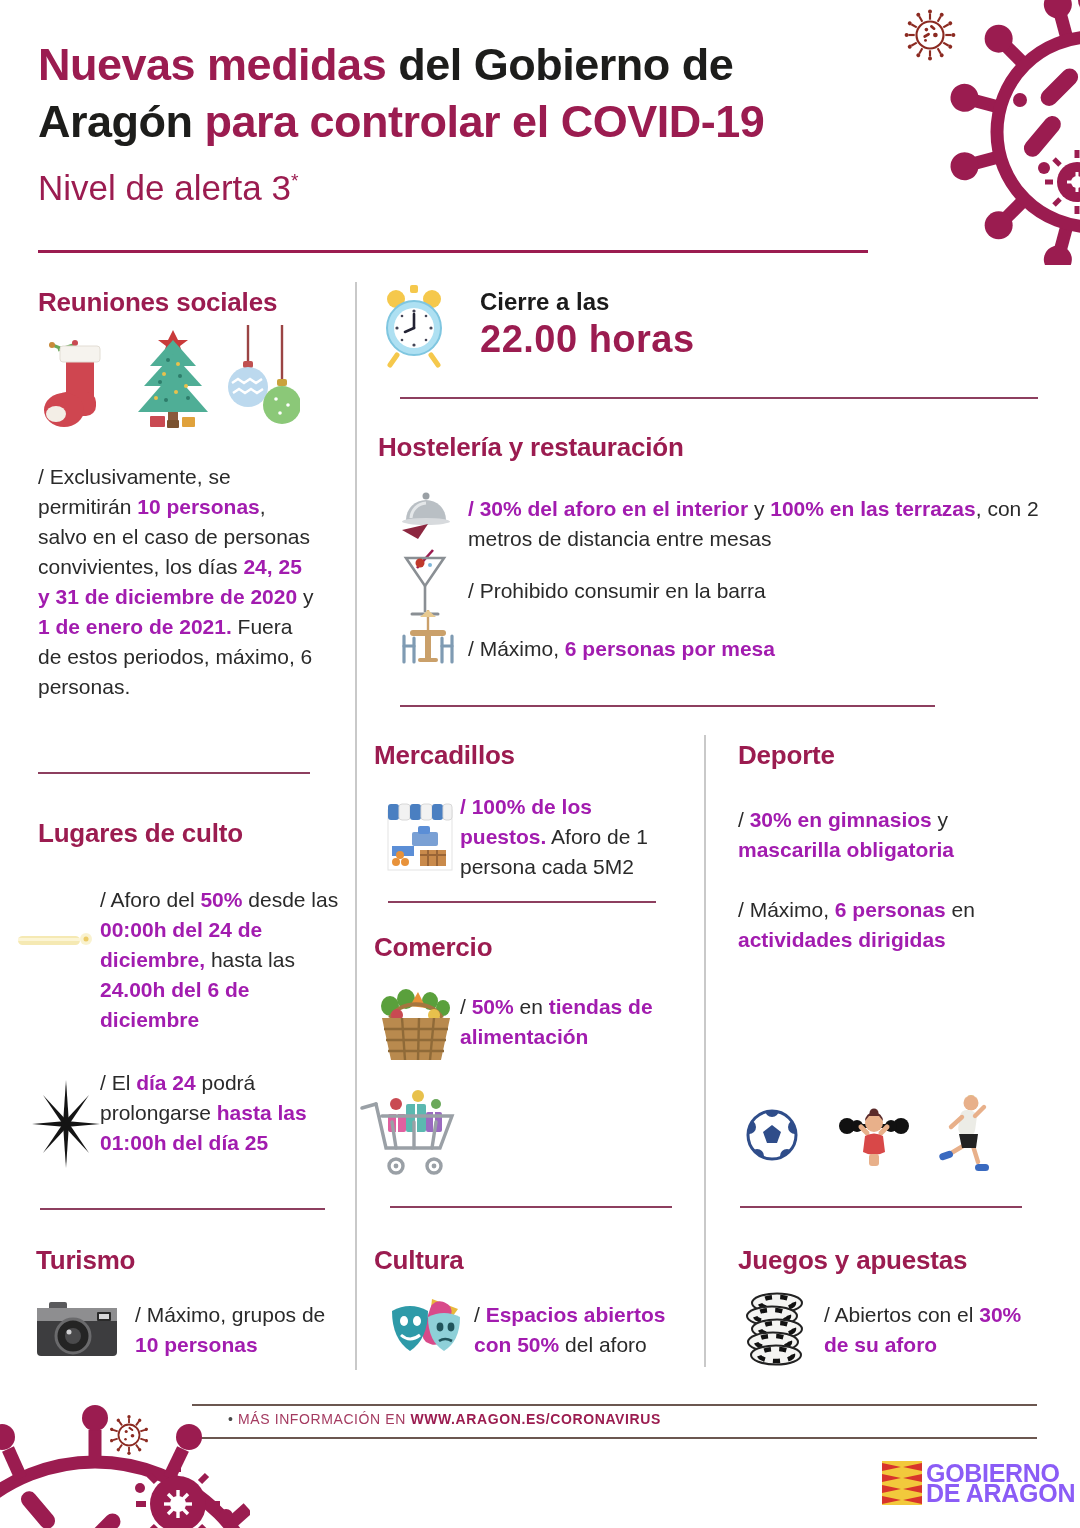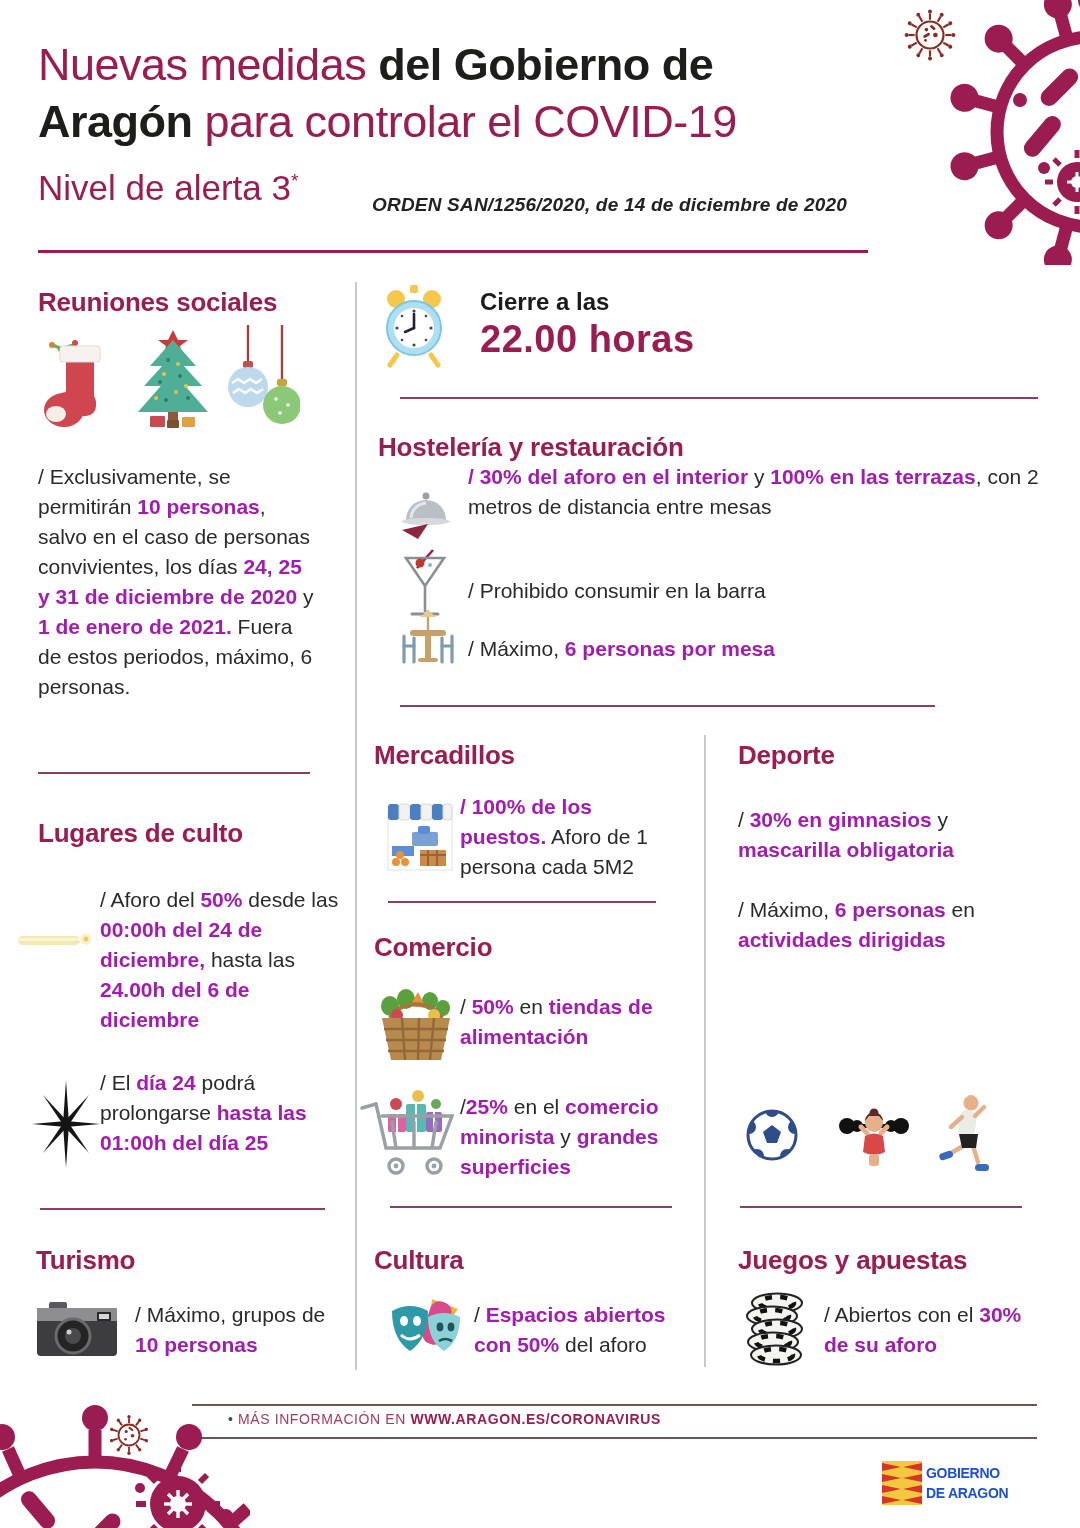--- a/index.html
+++ b/index.html
@@ -1,52 +1,51 @@
 <!DOCTYPE html>
 <html><head>
 <meta charset="utf-8">
 <style>
   :root{ --accent:#9b1c50; --ink:#1d1d1b; --body:#2a2a2a; --vline:#c9c9c9; --thinline:#8d3f5f; --footline:#6b5750; }
   *{margin:0;padding:0;box-sizing:border-box}
   body{background:#e9e9e9;font-family:"Liberation Sans",sans-serif}
   .page{position:relative;width:1080px;height:1528px;background:#ffffff;overflow:hidden;margin:0 auto}
   .abs{position:absolute}
   .title{font-size:45px;line-height:57px;letter-spacing:-0.5px;color:var(--ink)}
-  .acc{color:var(--accent);font-weight:400}
+  .acc{color:var(--accent);font-weight:700}
   .plain{font-weight:700;color:var(--ink)}
   .alert{font-size:35px;color:var(--accent);font-weight:400}
   .alert sup{font-size:55%;vertical-align:super}
   .order{font-size:19px;font-style:italic;font-weight:700;color:#222;letter-spacing:0.2px}
   .sec-title{font-size:26px;font-weight:700;color:var(--accent);letter-spacing:-0.2px}
   .body{font-size:21px;line-height:30px;color:var(--body)}
   .body .b,.bb{font-weight:700;color:#a21caf}
   .hline{background:var(--thinline);height:2px}
   .hline.main{background:var(--accent);height:3px}
   .vline{width:2px;background:var(--vline)}
   .closure-intro{font-size:24px;font-weight:700;color:#1b1b1b}
   .closure-row{display:flex;align-items:center;gap:14px}
   .closure-time{font-size:38px;font-weight:700;color:var(--accent);letter-spacing:0.5px}
   .closure-suffix{font-size:22px;font-weight:700;color:#1b1b1b}
   .foot-info{font-size:14px;letter-spacing:0.6px;color:#a43a60}
   .foot-info .bb{color:#9b1c50}
-  .logo-text{font-size:14px;font-weight:700;color:#1d4ed8;line-height:20px;letter-spacing:-0.3px}
+  .logo-text{font-size:25px;font-weight:700;color:#8b5cf6;line-height:20px;letter-spacing:-0.3px}
   svg{display:block}
 </style>
 </head>
 <body>
 
 <div class="page">
 
   <div class="abs title" style="left:38px;top:36px;width:840px">
     <div><span class="acc">Nuevas medidas</span><span class="plain"> del Gobierno de</span></div>
     <div><span class="plain">Aragón </span><span class="acc">para controlar el COVID-19</span></div>
   </div>
 
   <div class="abs alert" style="left:38px;top:168px"><span>Nivel de alerta 3</span><sup>*</sup></div>
-  <div class="abs order" style="left:372px;top:194px">ORDEN SAN/1256/2020, de 14 de diciembre de 2020</div>
 
   <div class="abs hline main" style="left:38px;top:250px;width:830px"></div>
 
   <svg class="abs" style="left:903px;top:8px" width="54" height="54" viewBox="0 0 60 60">
     <g stroke="#8b2a21" stroke-width="2.4" fill="none">
       <circle cx="30" cy="30" r="15"></circle>
       <g id="sv1">
           <line x1="30" y1="13" x2="30" y2="6"></line>
           <circle cx="30" cy="4" r="2.2" fill="#8b2a21" stroke="none"></circle>
         </g>
@@ -241,21 +240,21 @@
 
   <div class="abs sec-title" style="left:378px;top:432px">Hostelería y restauración</div>
 
   <svg class="abs" style="left:398px;top:486px" width="56" height="54" viewBox="0 0 56 54">
     <circle cx="28" cy="10" r="3.5" fill="#9aa0a5"></circle>
     <path d="M8 34 A20 20 0 0 1 48 34 Z" fill="#b9bfc4"></path>
     <path d="M13 32 A16 16 0 0 1 28 17" fill="none" stroke="#e4e7e9" stroke-width="3"></path>
     <ellipse cx="28" cy="35.5" rx="24" ry="3.5" fill="#d7dadd"></ellipse>
     <polygon points="4,44 30,38 20,53" fill="#8c2740"></polygon>
   </svg>
-  <p class="abs body" style="left:468px;top:462px;width:578px"><span class="b">/ 30% del aforo en el interior</span><span> y </span><span class="b">100% en las terrazas</span><span>, con 2 metros de distancia entre mesas</span></p>
+  <p class="abs body" style="left:468px;top:494px;width:578px"><span class="b">/ 30% del aforo en el interior</span><span> y </span><span class="b">100% en las terrazas</span><span>, con 2 metros de distancia entre mesas</span></p>
 
   <svg class="abs" style="left:402px;top:548px" width="46" height="76" viewBox="0 0 46 76">
     <line x1="31" y1="2" x2="15" y2="20" stroke="#9b1c50" stroke-width="2.6"></line>
     <polygon points="4,10 42,10 23,38" fill="none" stroke="#8a8f94" stroke-width="2.6"></polygon>
     <circle cx="18" cy="15" r="4.5" fill="#c0392b"></circle>
     <circle cx="28" cy="17" r="2" fill="#7fb6d9"></circle>
     <line x1="23" y1="38" x2="23" y2="64" stroke="#8a8f94" stroke-width="2.6"></line>
     <line x1="10" y1="66" x2="36" y2="66" stroke="#8a8f94" stroke-width="3" stroke-linecap="round"></line>
   </svg>
   <p class="abs body" style="left:468px;top:576px;width:560px"><span>/ Prohibido consumir en la barra</span></p>
@@ -356,21 +355,20 @@
       <path d="M18 18 L28 62 H82 L94 30 H24"></path>
       <line x1="34" y1="36" x2="38" y2="62"></line>
         <line x1="56" y1="36" x2="56" y2="62"></line>
         <line x1="78" y1="36" x2="74" y2="62"></line>
       <circle cx="38" cy="80" r="7"></circle>
         <circle cx="76" cy="80" r="7"></circle>
     </g>
     <circle cx="38" cy="80" r="2.4" fill="#9aa0a6"></circle>
       <circle cx="76" cy="80" r="2.4" fill="#9aa0a6"></circle>
   </svg>
-  <p class="abs body" style="left:460px;top:1092px;width:240px"><span>/</span><span class="b">25%</span><span> en el </span><span class="b">comercio minorista</span><span> y </span><span class="b">grandes superficies</span></p>
 
   <div class="abs hline" style="left:390px;top:1206px;width:282px"></div>
 
   <div class="abs sec-title" style="left:374px;top:1245px">Cultura</div>
   <svg class="abs" style="left:386px;top:1293px" width="82" height="76" viewBox="0 0 82 76">
     <polygon points="46,6 72,16 56,38 44,24" fill="#e8b83c"></polygon>
     <rect x="40" y="8" width="22" height="44" rx="10" fill="#d84a8a" transform="rotate(18 51 30)"></rect>
     <path d="M42 24 Q58 16 74 24 Q74 48 58 58 Q42 48 42 24 Z" fill="#8ed0d8"></path>
     <g fill="#20555c">
         <ellipse cx="54" cy="34" rx="3.4" ry="4.4"></ellipse>

